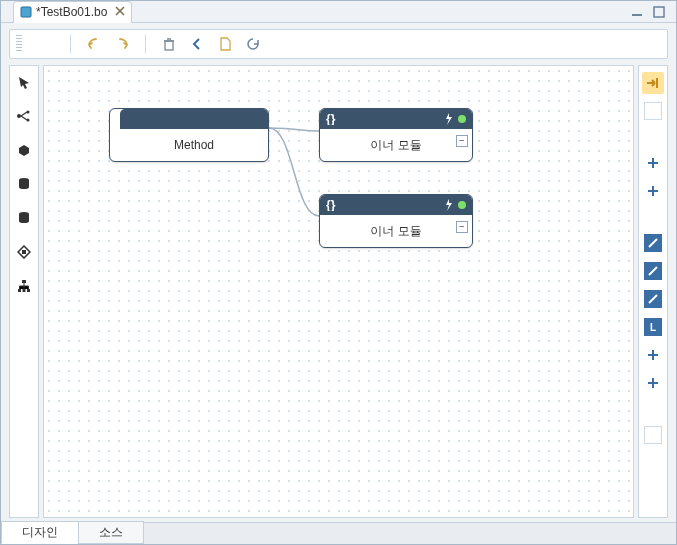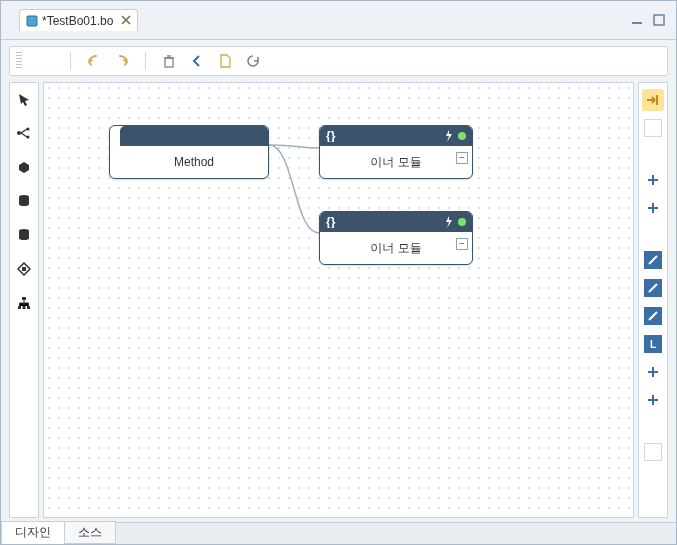--- a/index.html
+++ b/index.html
@@ -1,18 +1,18 @@
 <!DOCTYPE html>
 <html><head>
 <meta charset="utf-8">
 <style>
   * { box-sizing: border-box; margin: 0; padding: 0; font-family: "Segoe UI", Arial, sans-serif; font-size: 12px; color: #333; }
   html, body { width: 677px; height: 545px; background: #f4f6f8; }
   .editor-window { width: 677px; height: 545px; border: 1px solid #a7b8c9; display: flex; flex-direction: column; position: relative; background: #f0f3f6; }
-  .tab-row { height: 39px; display: flex; align-items: center; background: #eef2f6; border-bottom: 1px solid #c4d0dc; padding-left: 18px; }
+  .tab-row { height: 22px; display: flex; align-items: center; background: #eef2f6; border-bottom: 1px solid #c4d0dc; padding-left: 12px; }
   .file-tab { display: flex; align-items: center; gap: 4px; background: #fff; border: 1px solid #c4d0dc; border-bottom: none; height: 22px; padding: 0 6px; border-radius: 4px 4px 0 0; }
   .file-tab .file-icon svg { display:block; }
   .window-controls { margin-left: auto; display: flex; gap: 8px; padding-right: 10px; }
   .wc-btn { width:14px; height:14px; display:flex; align-items:center; justify-content:center; cursor:pointer; }
   .wc-btn svg{display:block;}
 
   .toolbar-row { height: 30px; margin: 6px 8px 2px 8px; background: #fff; border:1px solid #c9d6e2; border-radius:2px; display:flex; align-items:center; padding:0 6px; gap:10px; }
   .toolbar-row .grip { width:6px; height:18px; background: repeating-linear-gradient(#b8c6d4 0 1px, transparent 1px 3px); margin-right:6px; }
   .tb-btn { width:18px; height:18px; display:flex; align-items:center; justify-content:center; cursor:pointer; }
   .tb-btn svg{display:block;}
@@ -32,21 +32,21 @@
   .rp-item { width:22px; height:22px; display:flex; align-items:center; justify-content:center; cursor:pointer; border-radius:2px;}
   .rp-item.hi { background:#ffe39a; }
   .rp-item svg{display:block;}
   .rp-gap{ height:18px;}
   .rp-sq { width:18px; height:18px; background:#3b6ea5; display:flex; align-items:center; justify-content:center;}
   .rp-sq svg{display:block;}
   .rp-empty { width:18px; height:18px; border:1px solid #d0dae4; background:#fff;}
   .rp-plus svg{display:block;}
 
   .footer-tabs { height:22px; display:flex; align-items:flex-end; background:#e9edf1; border-top:1px solid #c4d0dc; }
-  .ftab { padding:2px 13px; border:1px solid #c4d0dc; background:#f5f7f9; margin-right:-1px; font-size:11px; cursor:pointer; }
+  .ftab { padding:2px 20px; border:1px solid #c4d0dc; background:#f5f7f9; margin-right:-1px; font-size:11px; cursor:pointer; }
   .ftab.active { background:#fff; border-bottom-color:#fff; }
 
   
   .node { position:absolute; border:1px solid #3b536b; border-radius:6px; background:#fff; box-shadow:0 1px 2px rgba(0,0,0,.15); }
   .node-header { background:#3b536b; height:20px; border-radius:5px 5px 0 0; display:flex; align-items:center; padding:0 6px; gap:4px; }
   .node-header .hicon svg { display:block;}
   .node-header .spacer{flex:1;}
   .node-header .dot{ width:8px;height:8px;border-radius:50%; background:#7ce06b;}
   .node-body { height:32px; display:flex; align-items:center; justify-content:center; font-size:13px; position:relative; }
   .node-collapse { position:absolute; right:4px; top:6px; width:12px;height:12px;border:1px solid #8fa3b7; background:#fff; display:flex; align-items:center; justify-content:center; font-size:10px; line-height:1; color:#556;}

